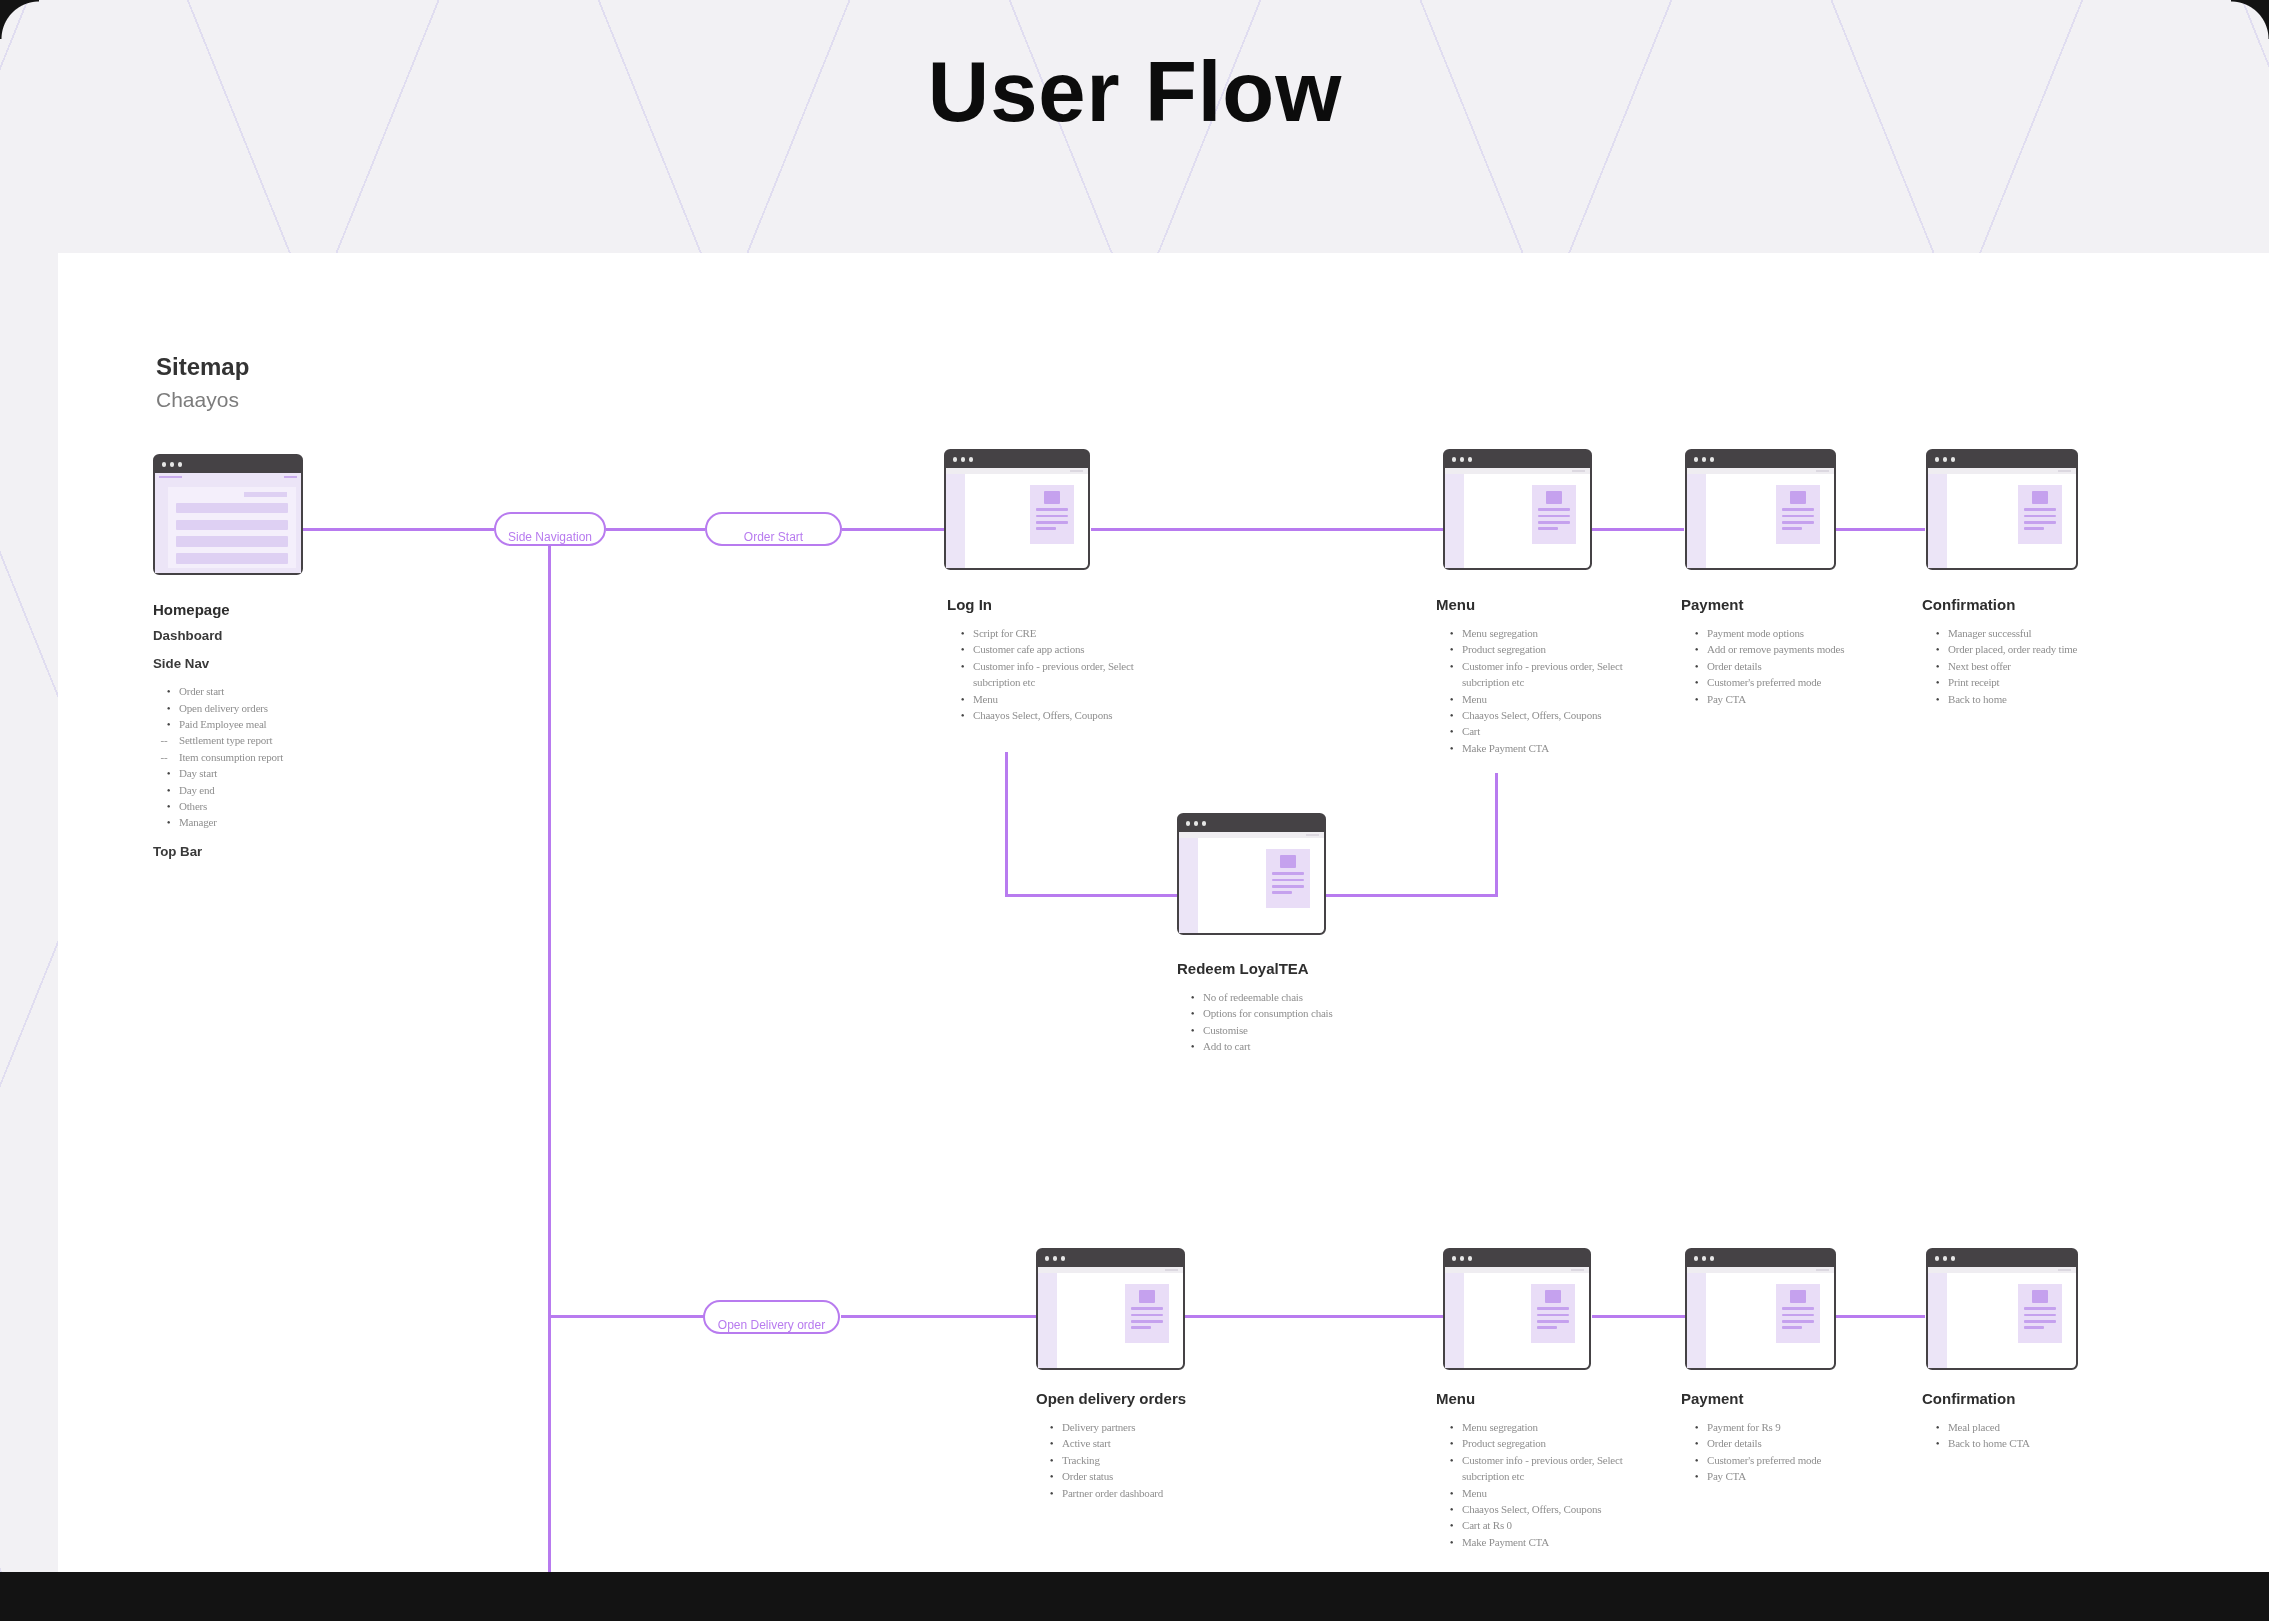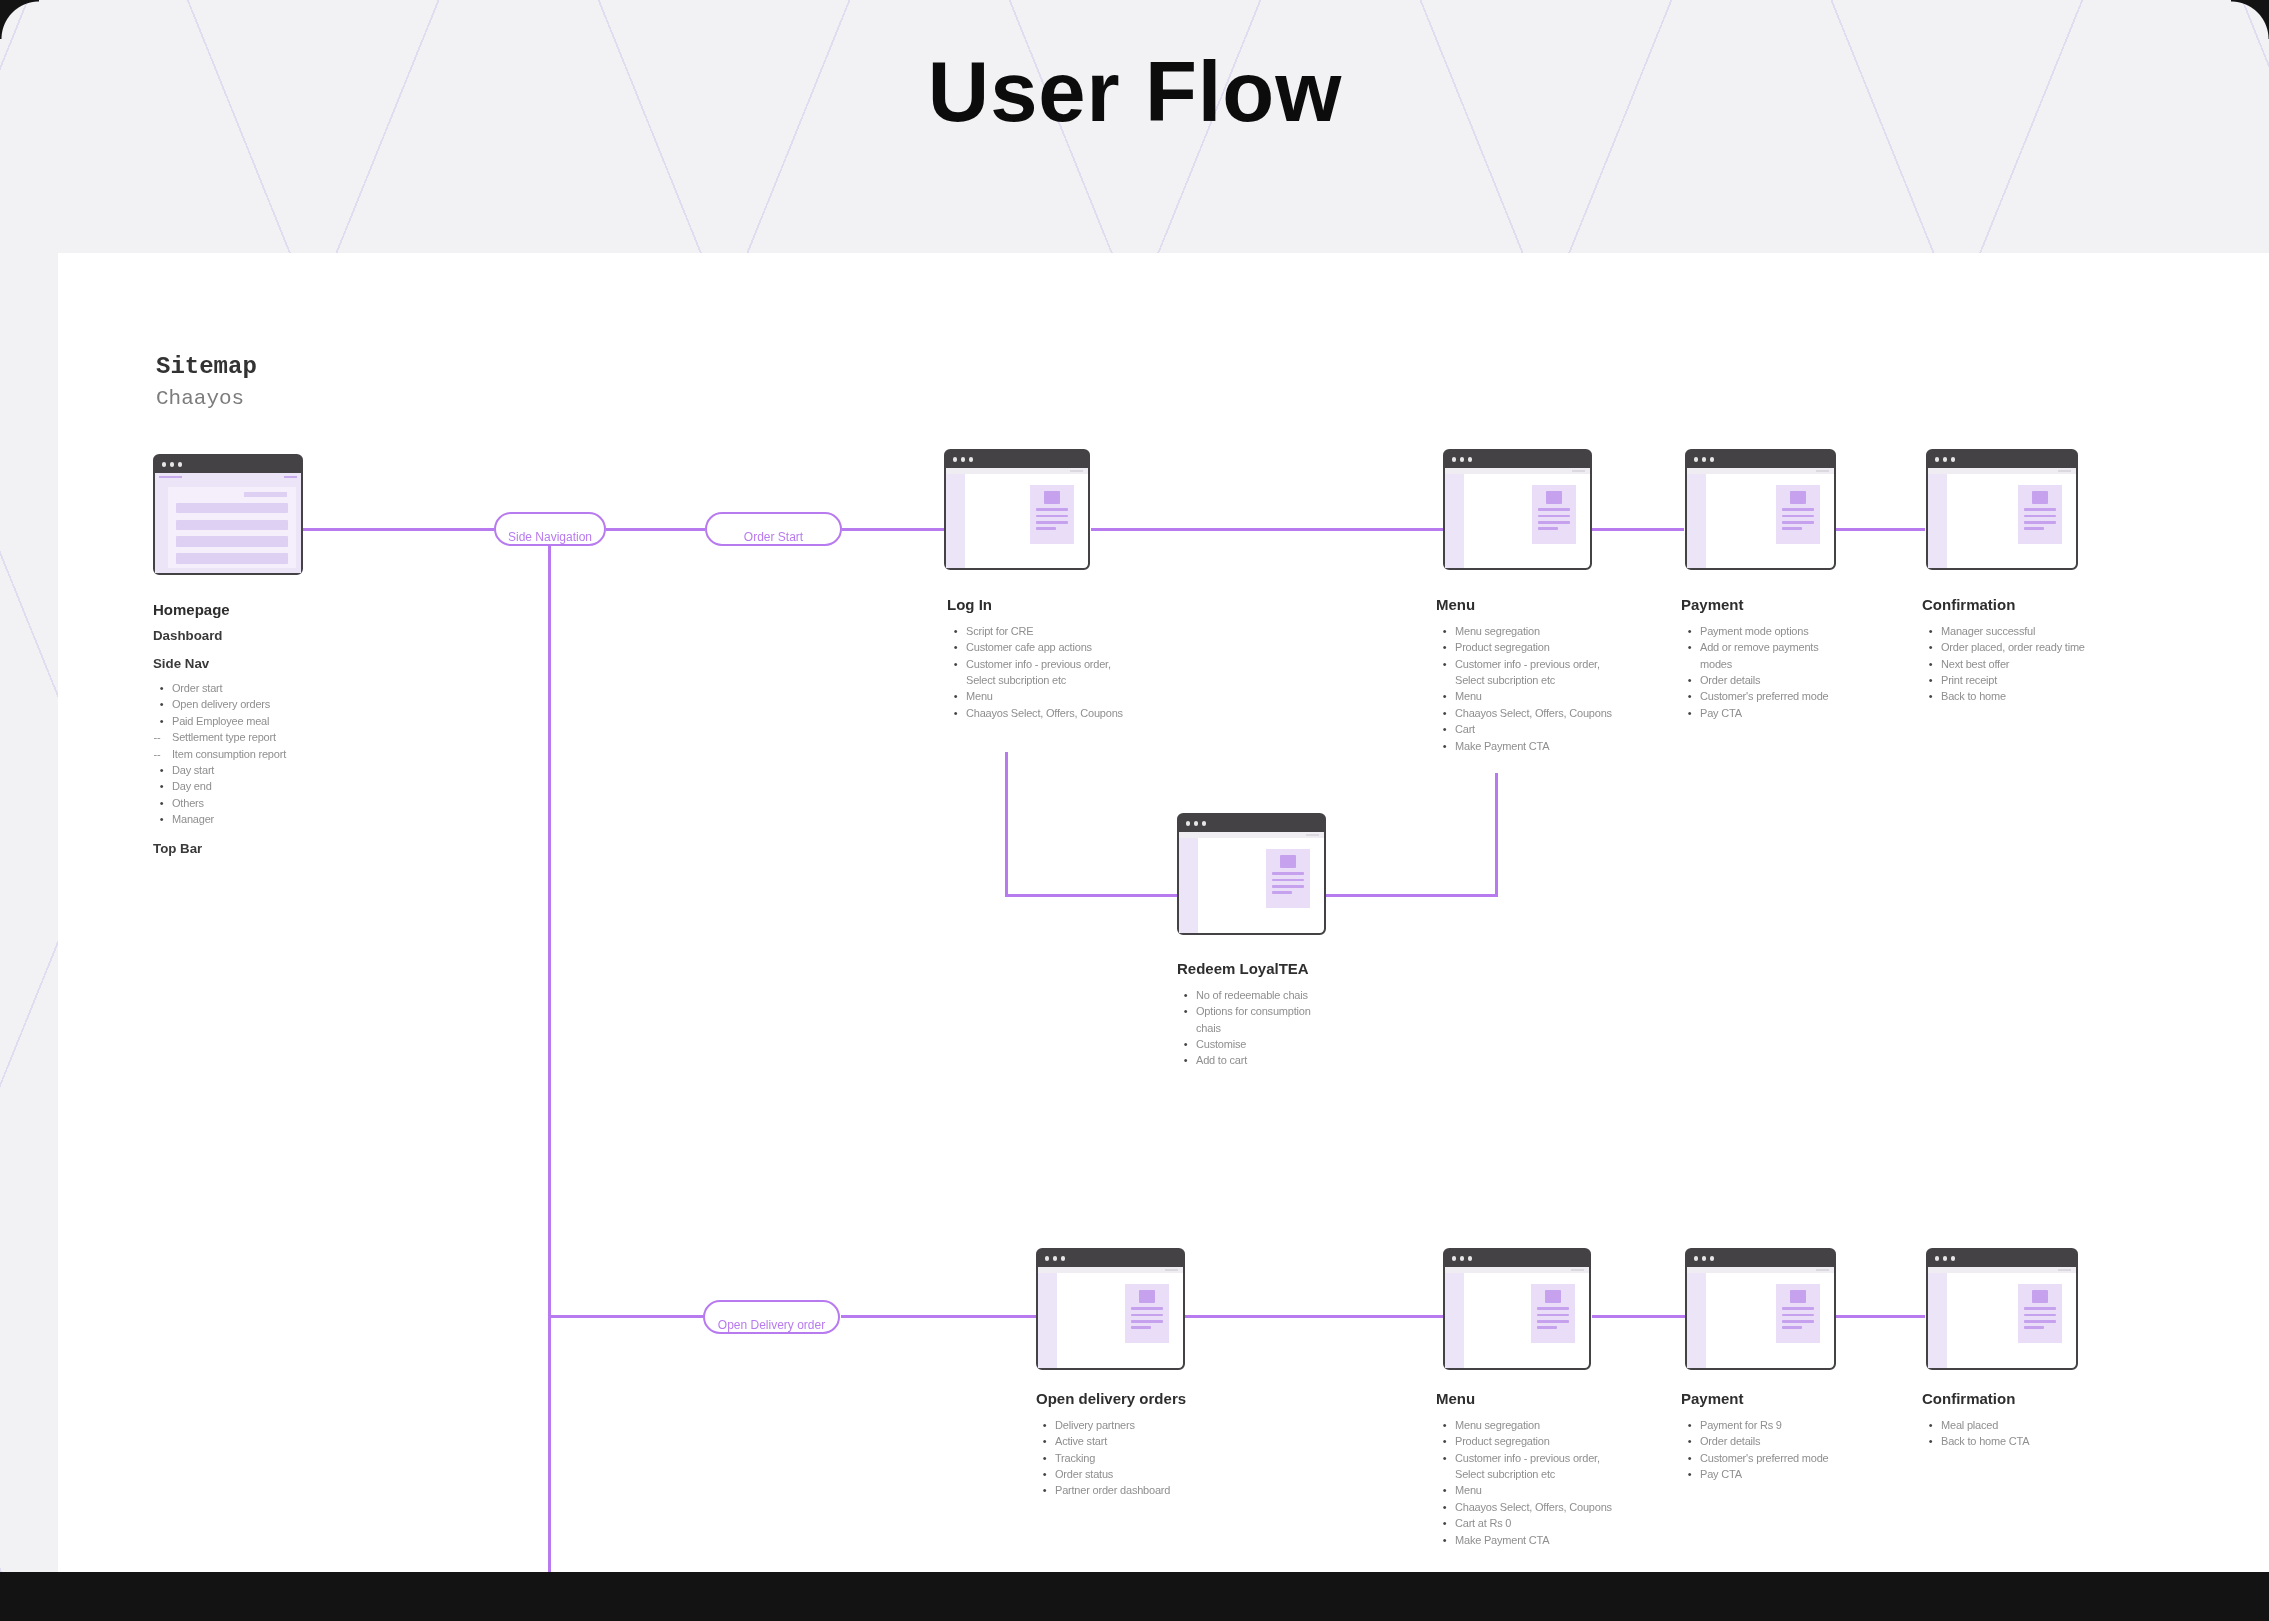--- a/index.html
+++ b/index.html
@@ -13,21 +13,21 @@
   }
   .corner{position:absolute;top:0;width:39px;height:39px;z-index:9;}
   .corner.left{left:0;background:radial-gradient(39px at 100% 100%, transparent 0 37px, #131313 38px);}
   .corner.right{right:0;background:radial-gradient(39px at 0% 100%, transparent 0 37px, #131313 38px);}
 
   .page-title{position:absolute;top:43px;left:0;width:100%;text-align:center;
     font-size:85px;font-weight:800;letter-spacing:0.9px;color:#0c0c0c;}
 
   .card{position:absolute;left:58px;top:253px;width:2212px;height:1334px;background:#ffffff;}
 
-  .sitemap-hd{position:absolute;left:156px;top:353px;font-family:Liberation Mono, monospace;}
+  .sitemap-hd{position:absolute;left:156px;top:353px;}
   .sitemap-hd .t{font-size:24px;font-weight:700;color:#333333;}
   .sitemap-hd .s{font-size:21px;font-weight:400;color:#7c7c7c;margin-top:7px;}
 
   
   .browser{position:absolute;background:#fff;border:2.7px solid var(--chrome,#454245);
     border-radius:6.2px;box-sizing:border-box;}
   .titlebar{height:17px;background:var(--chrome,#454245);display:flex;align-items:center;gap:3.5px;
     padding-left:7px;}
   .dot{width:4.4px;height:4.4px;border-radius:50%;background:#e6e6e6;}
   .app .toolbar{height:6.2px;background:#efedf1;position:relative;}
@@ -51,21 +51,21 @@
     border-radius:17px;background:#fff;display:flex;align-items:flex-end;justify-content:center;
     font-size:12px;color:var(--accent,#b87bef);z-index:2;}
 
   
   .hline{position:absolute;height:2.7px;background:var(--accent,#b87bef);}
   .vline{position:absolute;width:2.7px;background:var(--accent,#b87bef);}
 
   
   .node-text{position:absolute;}
   .node-text h3{margin:0 0 9.8px 0;font-size:15px;font-weight:700;color:var(--text-heading,#2e2e2e);}
-  .node-text ul{list-style:none;margin:5px;padding:0;}
+  .node-text ul{list-style:none;margin:12px;padding:0;font-family:Liberation Serif, serif;}
   .node-text li{position:relative;padding-left:14px;font-size:11px;letter-spacing:-0.2px;
     line-height:16.4px;color:var(--text-list,#8f8f8f);}
   .node-text li::before{content:"\2022";position:absolute;left:1.8px;color:#454545;}
   .node-text li.dash::before{content:"--";left:-4.4px;color:#8f8f8f;}
   .sub-h{font-size:13.3px;font-weight:700;color:#3a3a3a;margin:13.3px 0 8.9px 0;}
   .sub-h.first{margin-top:0;}
 </style>
 </head>
 <body>
 

